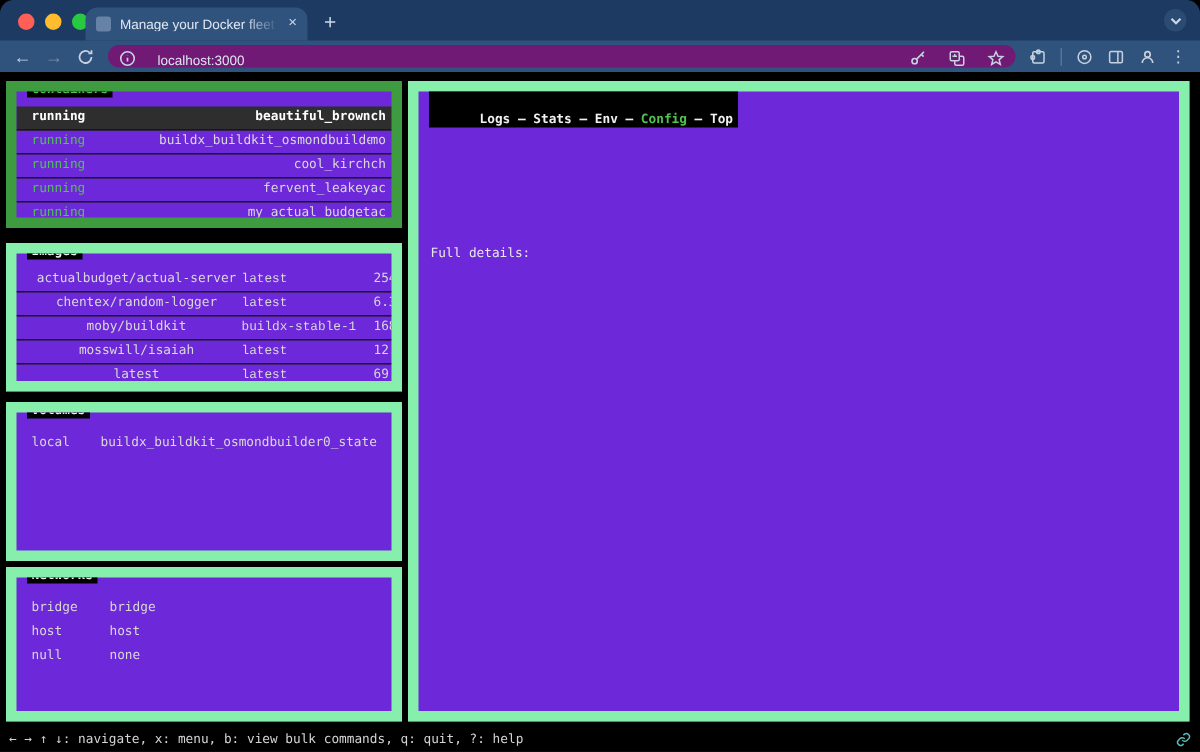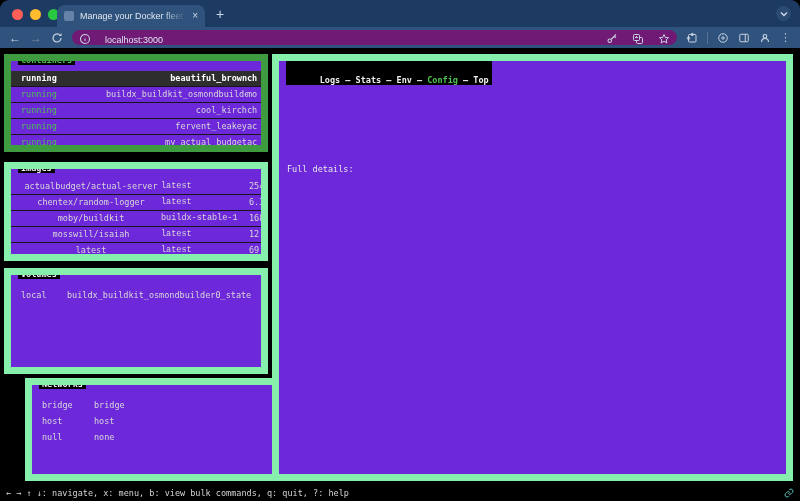--- a/index.html
+++ b/index.html
@@ -227,21 +227,21 @@
       <span class="ptitle">Volumes</span>
       <div class="rows12">
 
           <div class="trow nosep">
             <span class="vdrv">local</span>
             <span>buildx_buildkit_osmondbuilder0_state</span>
           </div>
         </div>
     </div>
 
-    <div class="panel" style="left:4px; top:330px; width:264px; height:103px;margin-left:21px;">
+    <div class="panel" style="left:4px; top:330px; width:264px; height:103px;">
       <span class="ptitle">Networks</span>
       <div class="rows12">
 
           <div class="trow nosep">
             <span class="ndrv">bridge</span>
             <span>bridge</span>
           </div>
 
           <div class="trow nosep">
             <span class="ndrv">host</span>

